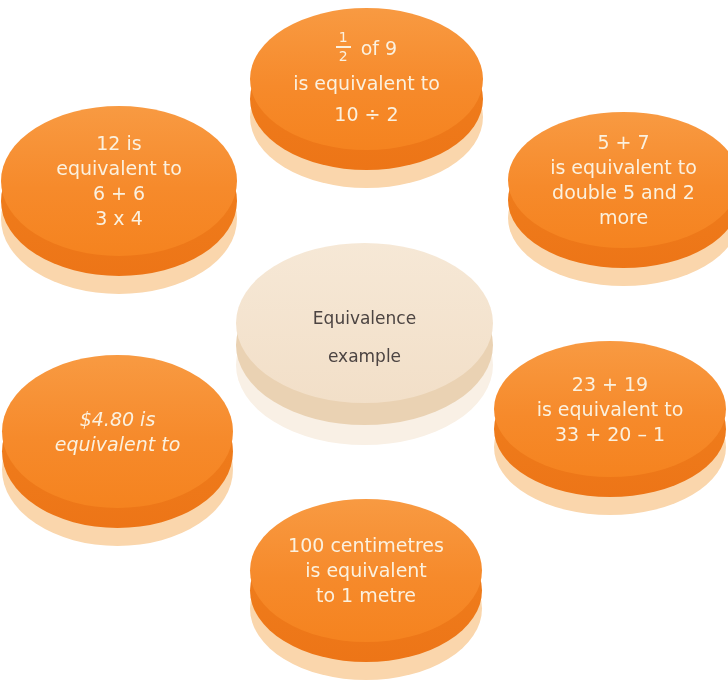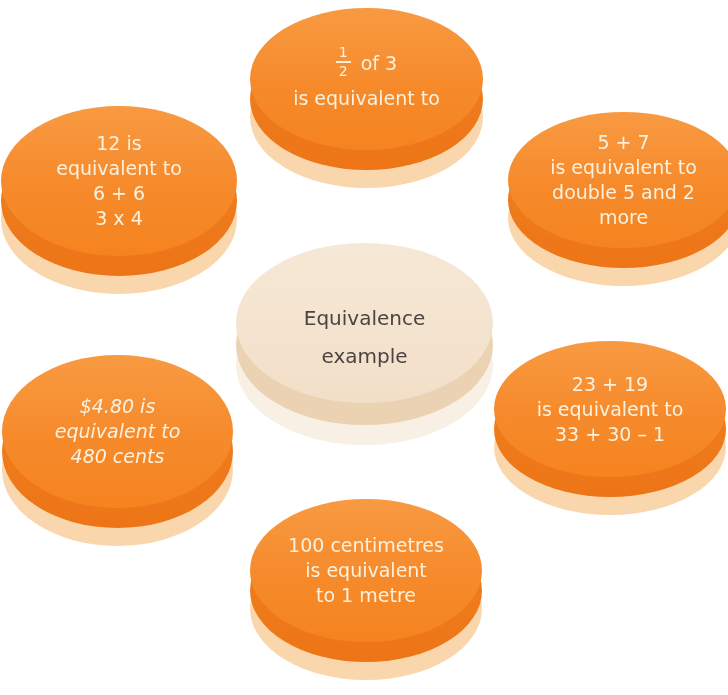--- a/index.html
+++ b/index.html
@@ -34,21 +34,21 @@
     text-align: center;
   }
   .text {
     color: #fbf1df;
     font-size: 19px;
     line-height: 25px;
     padding: 0 10px;
   }
   .beige .text {
     color: #4c4442;
-    font-size: 20px;
+    font-size: 17px;
     line-height: 38px;
     margin-top: 28px;
   }
   .line { white-space: nowrap; }
   .line-gap { margin-top: 6px; }
   .line-frac { margin-bottom: 5px; }
 
   .frac {
     display: inline-flex;
     flex-direction: column;
@@ -73,23 +73,24 @@
 
   <div class="bubble orange" style="left:250px; top:8px; width:233px; height:142px;">
     <div class="disc disc-shadow"></div>
     <div class="disc disc-rim"></div>
     <div class="disc disc-face">
       <div class="text">
         <div class="line line-frac">
           <span class="frac">
             <span class="frac-num">1</span>
             <span class="frac-den">2</span>
-          </span><span>of 3</span>
+          </span><span>of 9</span>
         </div>
         <div class="line">is equivalent to</div>
+        <div class="line line-gap">10 ÷ 2</div>
       </div>
     </div>
   </div>
 
   <div class="bubble orange" style="left:1px; top:106px; width:236px; height:150px;">
     <div class="disc disc-shadow"></div>
     <div class="disc disc-rim"></div>
     <div class="disc disc-face">
       <div class="text">
         <div class="line">12 is</div>
@@ -124,33 +125,32 @@
     </div>
   </div>
 
   <div class="bubble orange" style="left:2px; top:355px; width:231px; height:153px;font-style:italic;">
     <div class="disc disc-shadow"></div>
     <div class="disc disc-rim"></div>
     <div class="disc disc-face">
       <div class="text">
         <div class="line">$4.80 is</div>
         <div class="line">equivalent to</div>
-        <div class="line">480 cents</div>
       </div>
     </div>
   </div>
 
   <div class="bubble orange" style="left:494px; top:341px; width:232px; height:136px;">
     <div class="disc disc-shadow"></div>
     <div class="disc disc-rim"></div>
     <div class="disc disc-face">
       <div class="text">
         <div class="line">23 + 19</div>
         <div class="line">is equivalent to</div>
-        <div class="line">33 + 30 – 1</div>
+        <div class="line">33 + 20 – 1</div>
       </div>
     </div>
   </div>
 
   <div class="bubble orange" style="left:250px; top:499px; width:232px; height:143px;">
     <div class="disc disc-shadow"></div>
     <div class="disc disc-rim"></div>
     <div class="disc disc-face">
       <div class="text">
         <div class="line">100 centimetres</div>

